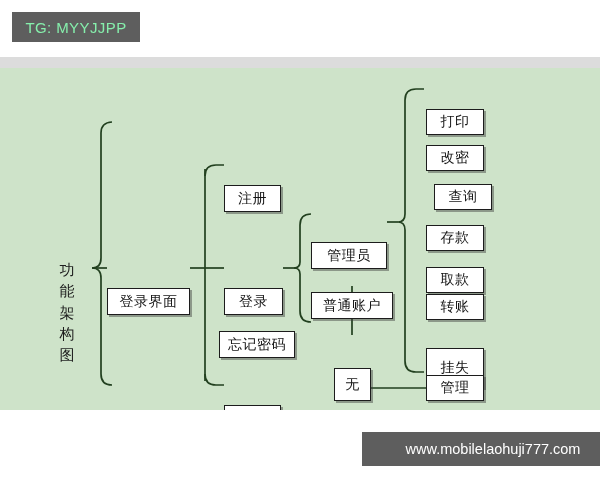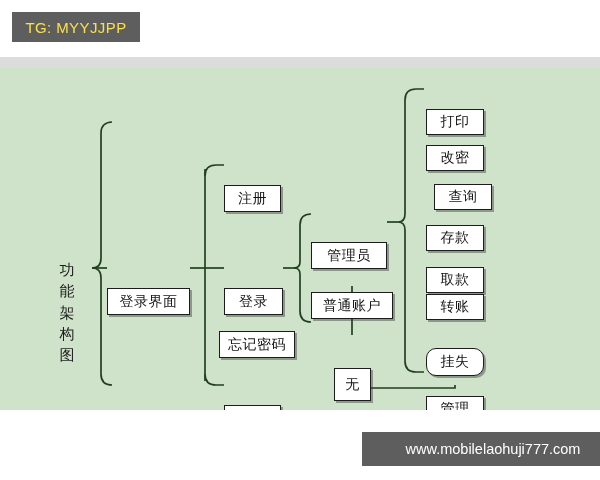--- a/index.html
+++ b/index.html
@@ -17,21 +17,21 @@
   }
 
   
   #tg-badge {
     position: absolute;
     left: 12px;
     top: 12px;
     width: 128px;
     height: 30px;
     background: #5e5e5e;
-    color: #fde047;
+    color: #86efac;
     font-size: 15px;
     letter-spacing: 0.4px;
     display: flex;
     align-items: center;
     justify-content: center;
     font-family: "Liberation Sans", sans-serif;
   }
 
   
   #gray-strip {
@@ -211,24 +211,24 @@
     </div>
     <div class="node" style="left:426px; top:124px; width:58px; height:26px;">
       <span>存款</span>
     </div>
     <div class="node" style="left:426px; top:166px; width:58px; height:26px;">
       <span>取款</span>
     </div>
     <div class="node" style="left:426px; top:193px; width:58px; height:26px;">
       <span>转账</span>
     </div>
-    <div class="node" style="left:426px; top:247px; width:58px; height:28px;border-radius:10px;">
+    <div class="node" style="left:426px; top:247px; width:58px; height:40px;">
       <span>挂失</span>
     </div>
-    <div class="node" style="left:426px; top:295px; width:58px; height:26px;">
+    <div class="node" style="left:426px; top:274px; width:58px; height:26px;">
       <span>管理</span>
     </div>
 
   </div>
 
   <div id="watermark">
     <span>www.mobilelaohuji777.com</span>
   </div>
 
 </div>

